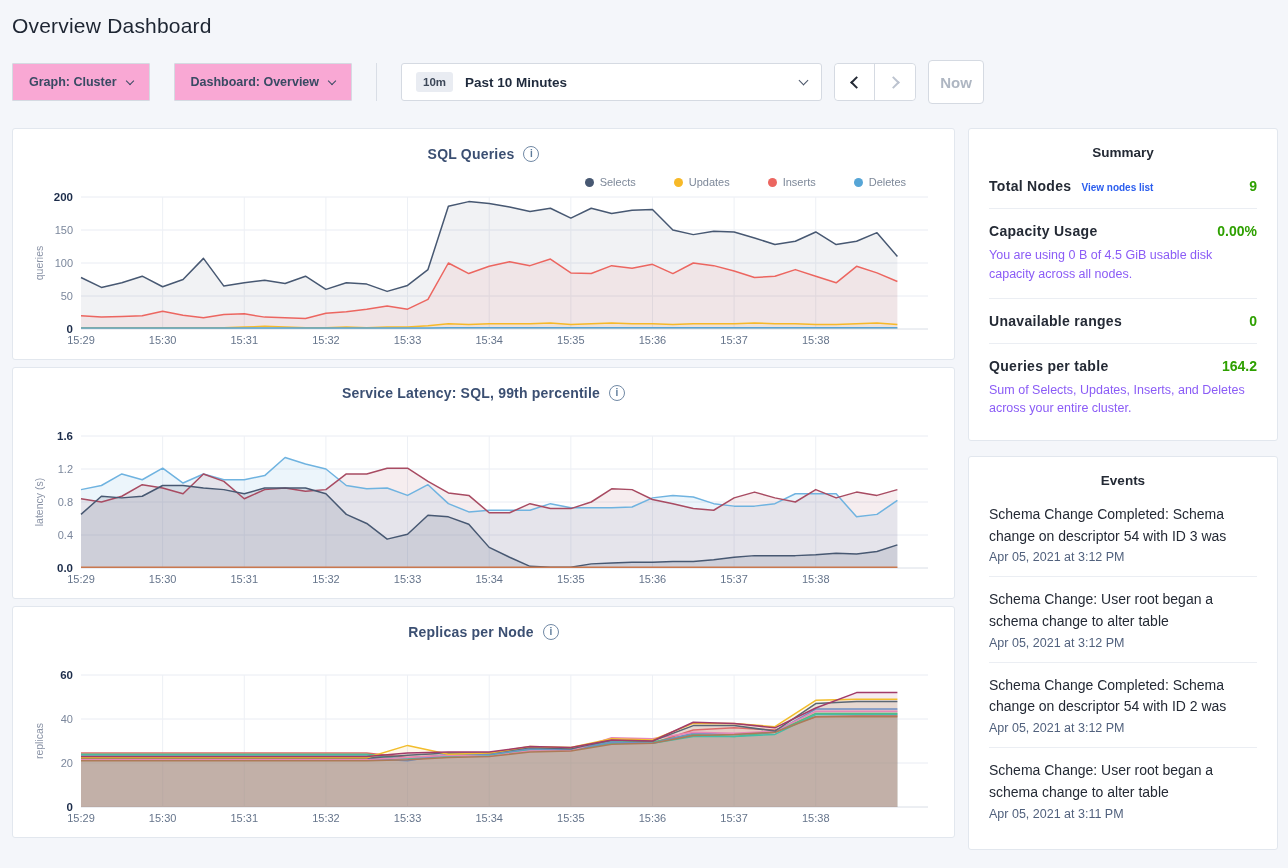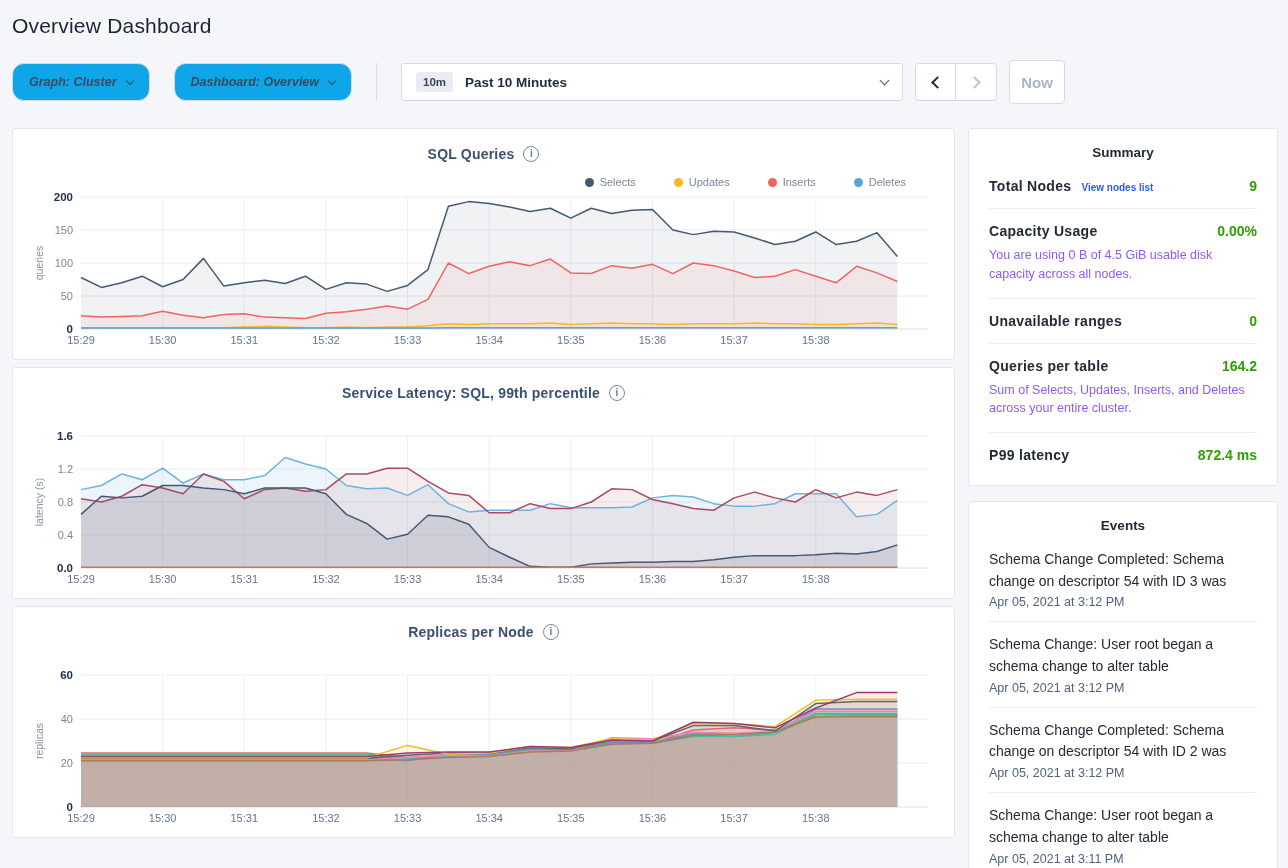--- a/index.html
+++ b/index.html
@@ -3,27 +3,27 @@
 <meta charset="utf-8">
 <style>
   * { margin:0; padding:0; box-sizing:border-box; }
   html,body { width:1288px; height:868px; overflow:hidden; }
   body { background:#f4f6fa; font-family:"Liberation Sans", sans-serif; color:#242a35; }
   .page { padding:14px 10px 0 12px; }
   .page-title { font-size:21px; font-weight:500; color:#1d2532; margin-bottom:22px; letter-spacing:.2px; }
 
   
   .toolbar { display:flex; align-items:center; margin-bottom:24px; }
-  .dropdown { height:38px; background:#0ea5e9; border:1px solid #d5dae2; border-radius:12px;
+  .dropdown { height:38px; background:#f9a8d4; border:1px solid #d5dae2; border-radius:1px;
     display:flex; align-items:center; justify-content:center; gap:10px; padding:0 16px;
-    font-size:12.5px; font-weight:700; color:#394a63; cursor:pointer;font-style:italic; }
+    font-size:12.5px; font-weight:700; color:#394a63; cursor:pointer; }
   .dropdown + .dropdown { margin-left:24px; }
   .chev { display:inline-block; width:6px; height:6px; border:solid #394a63; border-width:0 1.5px 1.5px 0; transform:rotate(45deg); margin-top:-3px; }
   .tb-divider { width:1px; height:38px; background:#d9dee6; margin:0 24px; }
-  .time-picker { height:38px; width:502px; background:#fff; border:1px solid #d5dae2; border-radius:3px;
+  .time-picker { height:38px; width:421px; background:#fff; border:1px solid #d5dae2; border-radius:3px;
     display:flex; align-items:center; padding:0 14px; cursor:pointer; }
   .range-badge { background:#e9ecf2; color:#3c4758; font-size:11.5px; font-weight:700; padding:4px 7px; border-radius:3px; margin-right:12px; }
   .range-label { font-size:13.5px; font-weight:700; color:#1f2a3c; flex:1; }
   .time-picker .chev { border-color:#4a5568; width:7px; height:7px; }
   .nav-group { display:flex; margin-left:12px; border:1px solid #d5dae2; border-radius:4px; background:#fff; height:38px; }
   .nav-btn { width:40px; display:flex; align-items:center; justify-content:center; cursor:pointer; background:#fff; border:none; }
   .nav-btn:first-child { border-right:1px solid #d5dae2; border-radius:4px 0 0 4px; }
   .nav-btn:last-child { border-radius:0 4px 4px 0; }
   .chev-left { display:inline-block; width:9px; height:9px; border:solid #242a35; border-width:0 0 2.5px 2.5px; transform:rotate(45deg); margin-left:3px; }
   .chev-right { display:inline-block; width:9px; height:9px; border:solid #bcc3cf; border-width:2.5px 2.5px 0 0; transform:rotate(45deg); margin-right:3px; }
@@ -301,26 +301,20 @@
         </div>
 
         <div class="sum-row">
           <div class="sum-main">
             <span class="sum-label">Queries per table</span>
             <span class="sum-value">164.2</span>
           </div>
           <div class="sum-note">Sum of Selects, Updates, Inserts, and Deletes across your entire cluster.</div>
         </div>
 
-        <div class="sum-row">
-          <div class="sum-main">
-            <span class="sum-label">P99 latency</span>
-            <span class="sum-value">872.4 ms</span>
-          </div>
-        </div>
       </div>
 
       <div class="card events-card">
         <div class="panel-title">Events</div>
         <div class="event-item">
           <div class="event-text">Schema Change Completed: Schema change on descriptor 54 with ID 3 was</div>
           <div class="event-time">Apr 05, 2021 at 3:12 PM</div>
         </div>
         <div class="event-item">
           <div class="event-text">Schema Change: User root began a schema change to alter table</div>

